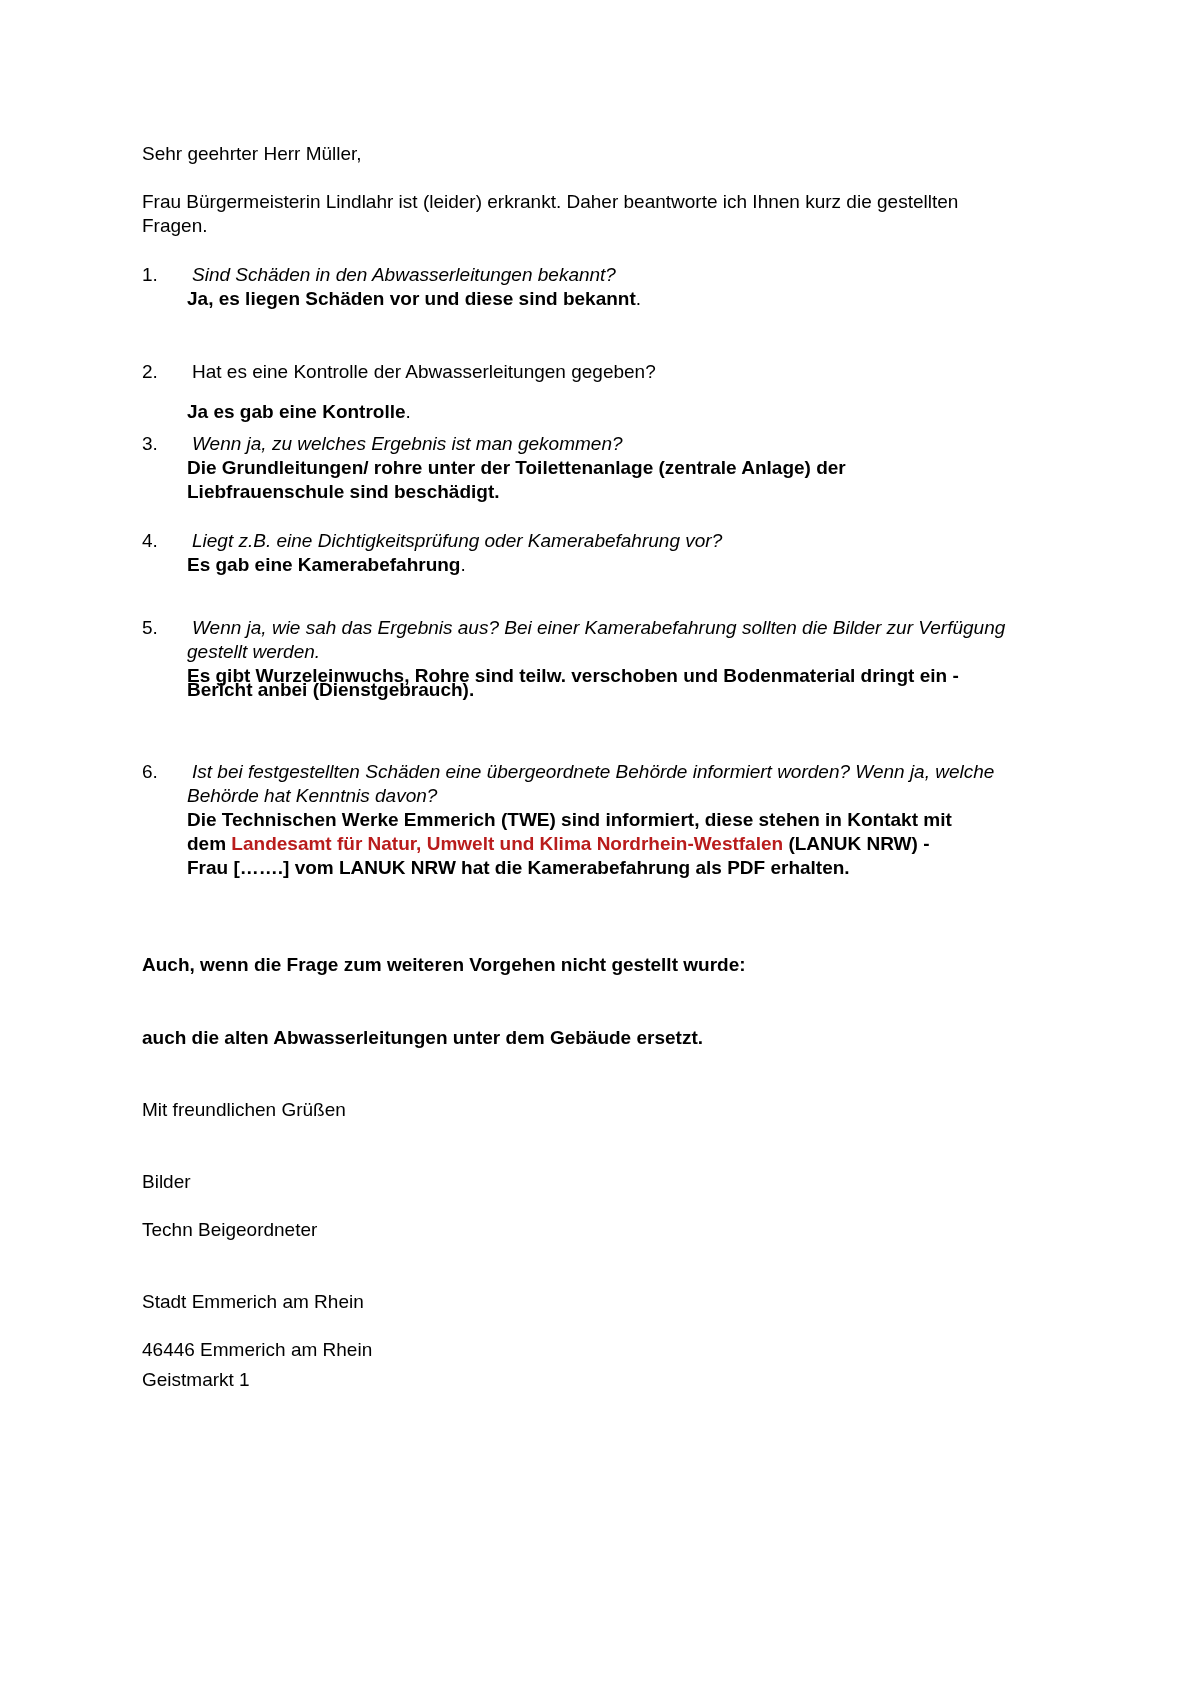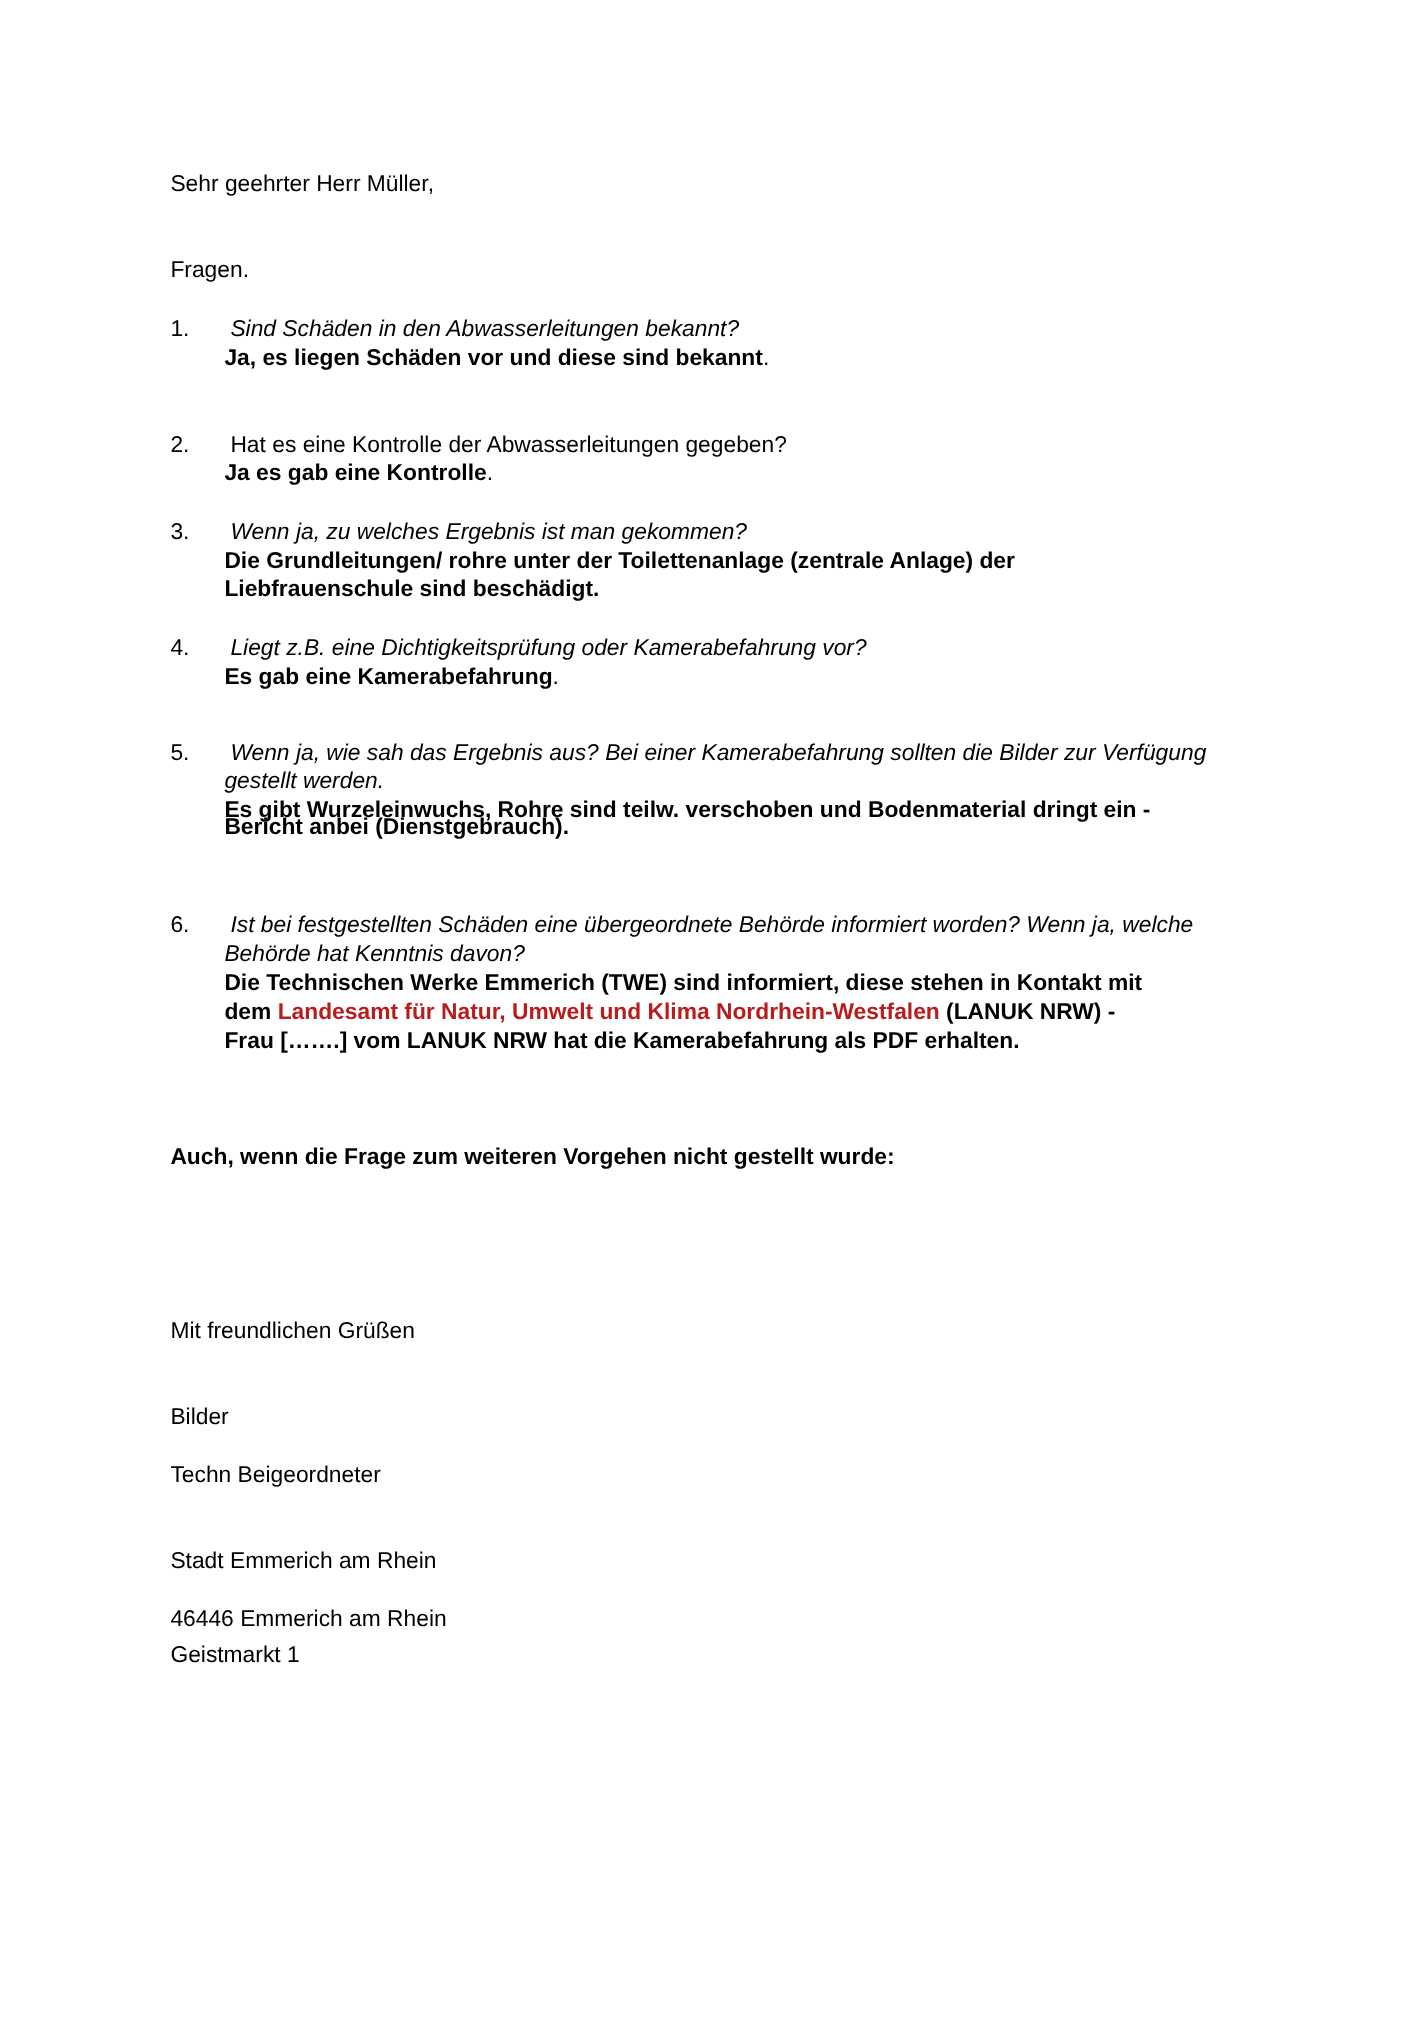--- a/index.html
+++ b/index.html
@@ -12,32 +12,33 @@
   .q { left: 192px; }
   .it { font-style: italic; }
   .b { font-weight: bold; }
   .gray { color: #b91c1c; }
 </style>
 </head>
 <body>
 
 <div class="page">
   <div class="line" style="top:142px">Sehr geehrter Herr Müller,</div>
+  <div class="line" style="top:190px">Frau Bürgermeisterin Lindlahr ist (leider) erkrankt. Daher beantworte ich Ihnen kurz die gestellten</div>
   <div class="line" style="top:214px">Fragen.</div>
 
   <div>
     <div class="num" style="top:263px">1.</div>
     <div class="line q it" style="top:263px">Sind Schäden in den Abwasserleitungen bekannt?</div>
     <div class="line ind" style="top:287px"><span class="b">Ja, es liegen Schäden vor und diese sind bekannt</span><span>.</span></div>
   </div>
 
   <div>
     <div class="num" style="top:360px">2.</div>
     <div class="line q" style="top:360px">Hat es eine Kontrolle der Abwasserleitungen gegeben?</div>
-    <div class="line ind" style="top:383px"><span class="b">Ja es gab eine Kontrolle</span><span>.</span></div>
+    <div class="line ind" style="top:400px"><span class="b">Ja es gab eine Kontrolle</span><span>.</span></div>
   </div>
 
   <div>
     <div class="num" style="top:432px">3.</div>
     <div class="line q it" style="top:432px">Wenn ja, zu welches Ergebnis ist man gekommen?</div>
     <div class="line ind b" style="top:456px">Die Grundleitungen/ rohre unter der Toilettenanlage (zentrale Anlage) der</div>
     <div class="line ind b" style="top:480px">Liebfrauenschule sind beschädigt.</div>
   </div>
 
   <div>
@@ -57,20 +58,21 @@
   <div>
     <div class="num" style="top:760px">6.</div>
     <div class="line q it" style="top:760px">Ist bei festgestellten Schäden eine übergeordnete Behörde informiert worden? Wenn ja, welche</div>
     <div class="line ind it" style="top:784px">Behörde hat Kenntnis davon?</div>
     <div class="line ind b" style="top:808px">Die Technischen Werke Emmerich (TWE) sind informiert, diese stehen in Kontakt mit</div>
     <div class="line ind b" style="top:832px"><span>dem </span><span class="gray">Landesamt für Natur, Umwelt und Klima Nordrhein-Westfalen</span><span> (LANUK NRW) -</span></div>
     <div class="line ind b" style="top:856px">Frau […….] vom LANUK NRW hat die Kamerabefahrung als PDF erhalten.</div>
   </div>
 
   <div class="line b" style="top:953px">Auch, wenn die Frage zum weiteren Vorgehen nicht gestellt wurde:</div>
+  <div class="line b" style="top:1026px">auch die alten Abwasserleitungen unter dem Gebäude ersetzt.</div>
 
   <div class="line" style="top:1098px">Mit freundlichen Grüßen</div>
   <div class="line" style="top:1170px">Bilder</div>
   <div class="line" style="top:1218px">Techn Beigeordneter</div>
 
   <div>
     <div class="line" style="top:1290px">Stadt Emmerich am Rhein</div>
     <div class="line" style="top:1368px">Geistmarkt 1</div>
     <div class="line" style="top:1338px">46446 Emmerich am Rhein</div>
   </div>

